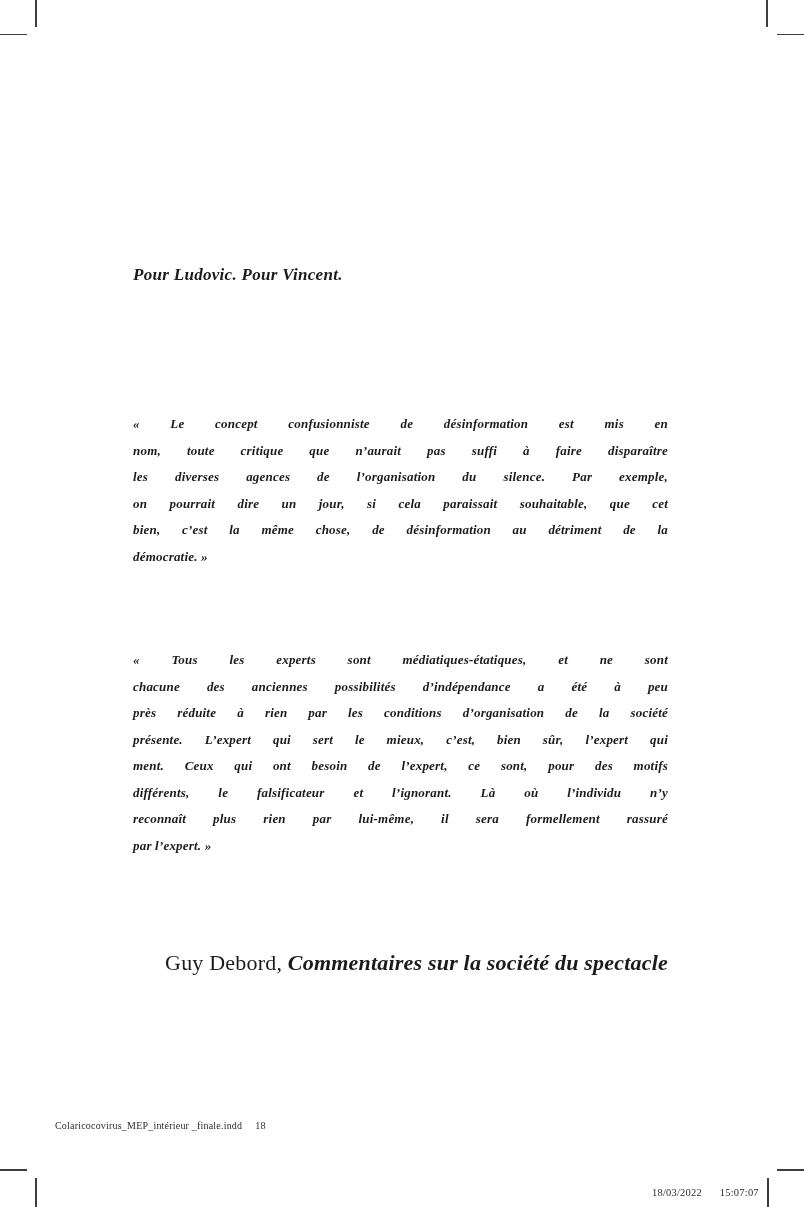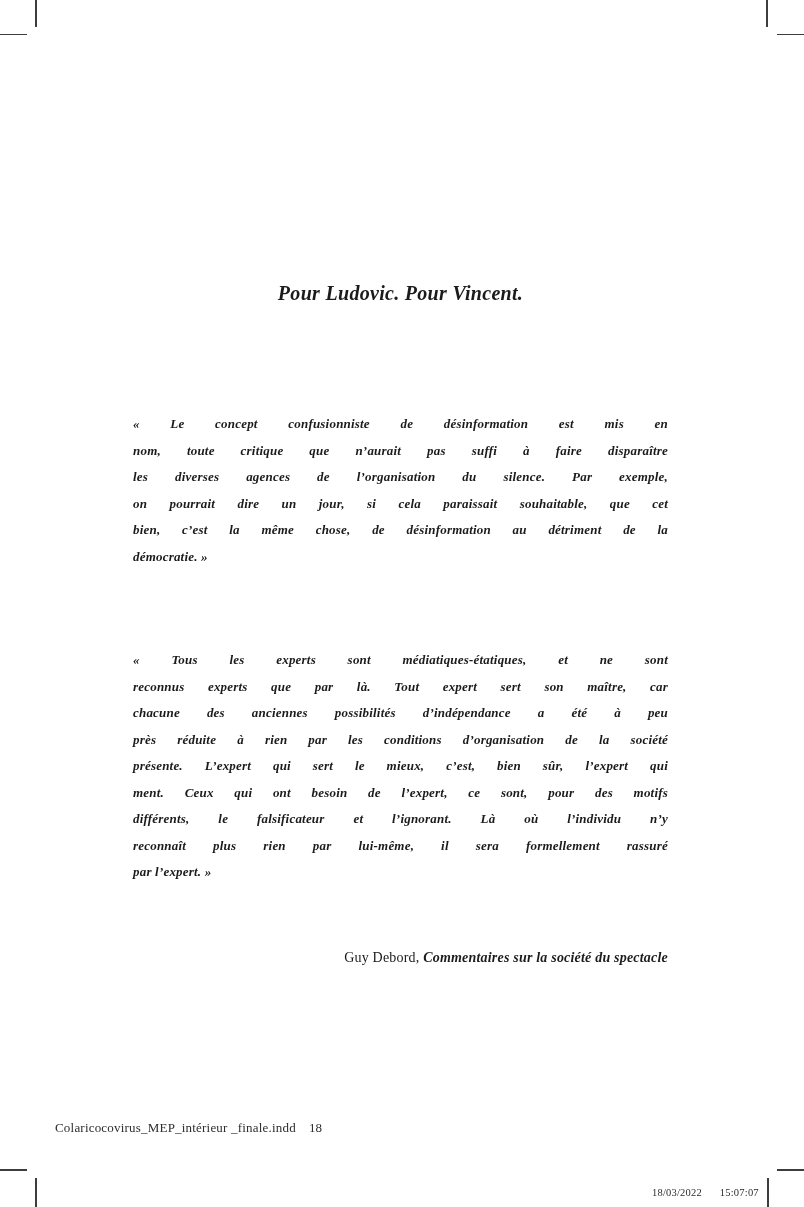--- a/index.html
+++ b/index.html
@@ -31,64 +31,63 @@
   .crop.br-h { left: 777px; top: 1169px;   width: 27px;  height: 1.5px; }
 
   
   .block {
     position: absolute;
     left: 133px;
     width: 535px;
   }
   .dedication {
     top: 265px;
-    text-align: center;
+    text-align: left;
     font-style: italic;
     font-weight: bold;
-    font-size: 20px;
+    font-size: 17px;
     letter-spacing: 0.3px;
-    margin-top: 17px;
   }
   .quote {
     font-style: italic;
     font-weight: bold;
     font-size: 13px;
     line-height: 26.5px;
     letter-spacing: 0.2px;
   }
   .quote.q1 { top: 411px; }
   .quote.q2 { top: 647px; }
   .quote .line {
     text-align: justify;
     text-align-last: justify;
   }
   .quote .line.last {
     text-align-last: left;
   }
   .attribution {
     top: 950px;
     text-align: right;
-    font-size: 14px;
+    font-size: 22px;
     letter-spacing: 0.2px;
   }
   .attribution .author {
     font-style: normal;
     font-weight: normal;
   }
   .attribution .work {
     font-style: italic;
     font-weight: bold;
   }
 
   
   .footer-file {
     position: absolute;
     left: 55px;
     top: 1120px;
-    font-size: 13px;
+    font-size: 10px;
     color: #2d2d2d;
     letter-spacing: 0.2px;
     white-space: nowrap;
   }
   .footer-file .pagenum { margin-left: 13px; }
   .footer-date {
     position: absolute;
     left: 652px;
     top: 1187px;
     font-size: 10.5px;
@@ -118,21 +117,20 @@
       <div class="line">« Le concept confusionniste de désinformation est mis en</div>
       <div class="line">nom, toute critique que n’aurait pas suffi à faire disparaître</div>
       <div class="line">les diverses agences de l’organisation du silence. Par exemple,</div>
       <div class="line">on pourrait dire un jour, si cela paraissait souhaitable, que cet</div>
       <div class="line">bien, c’est la même chose, de désinformation au détriment de la</div>
       <div class="line last">démocratie. »</div>
     </div>
 
   <div class="block quote q2">
       <div class="line">« Tous les experts sont médiatiques-étatiques, et ne sont</div>
-      <div class="line">reconnus experts que par là. Tout expert sert son maître, car</div>
       <div class="line">chacune des anciennes possibilités d’indépendance a été à peu</div>
       <div class="line">près réduite à rien par les conditions d’organisation de la société</div>
       <div class="line">présente. L’expert qui sert le mieux, c’est, bien sûr, l’expert qui</div>
       <div class="line">ment. Ceux qui ont besoin de l’expert, ce sont, pour des motifs</div>
       <div class="line">différents, le falsificateur et l’ignorant. Là où l’individu n’y</div>
       <div class="line">reconnaît plus rien par lui-même, il sera formellement rassuré</div>
       <div class="line last">par l’expert. »</div>
     </div>
 
   <div class="block attribution">

